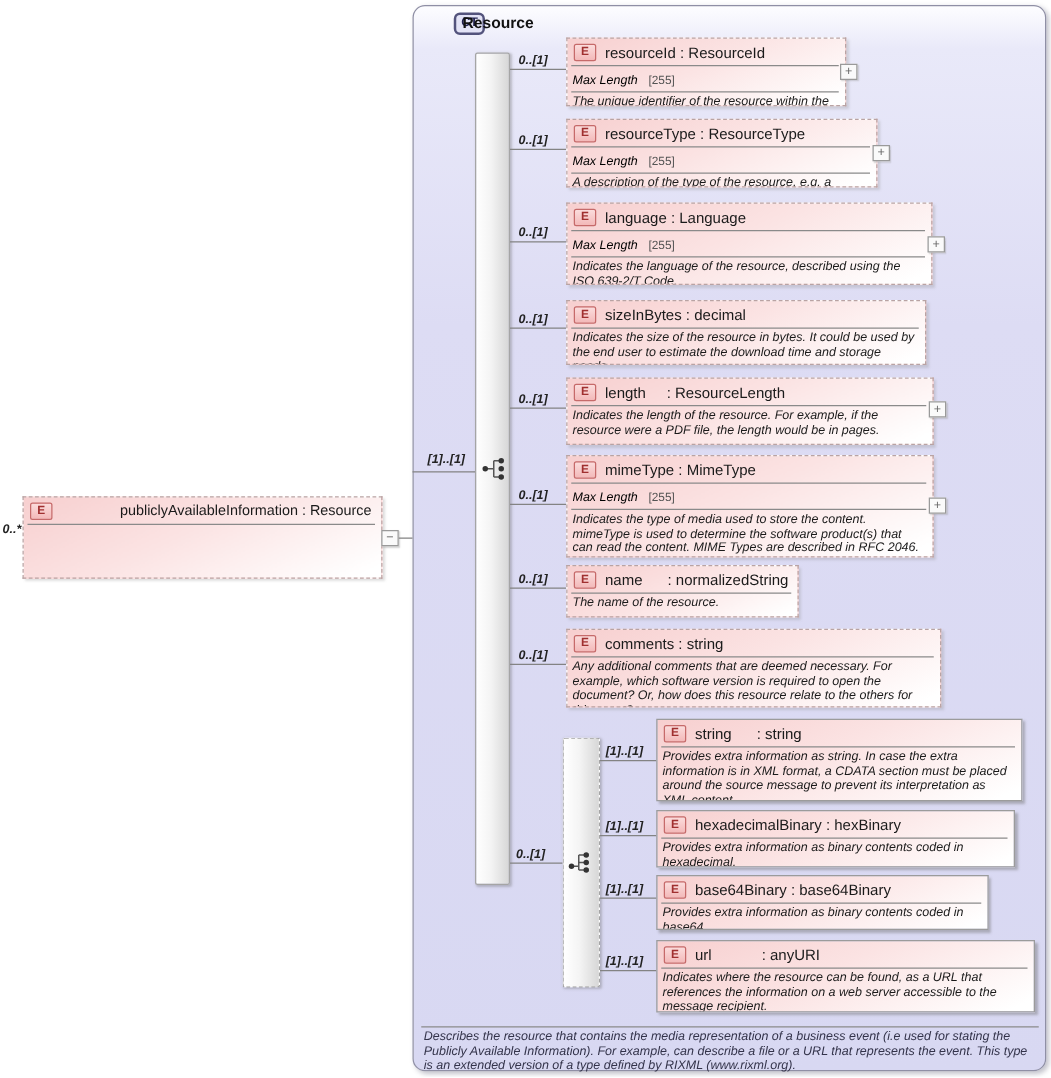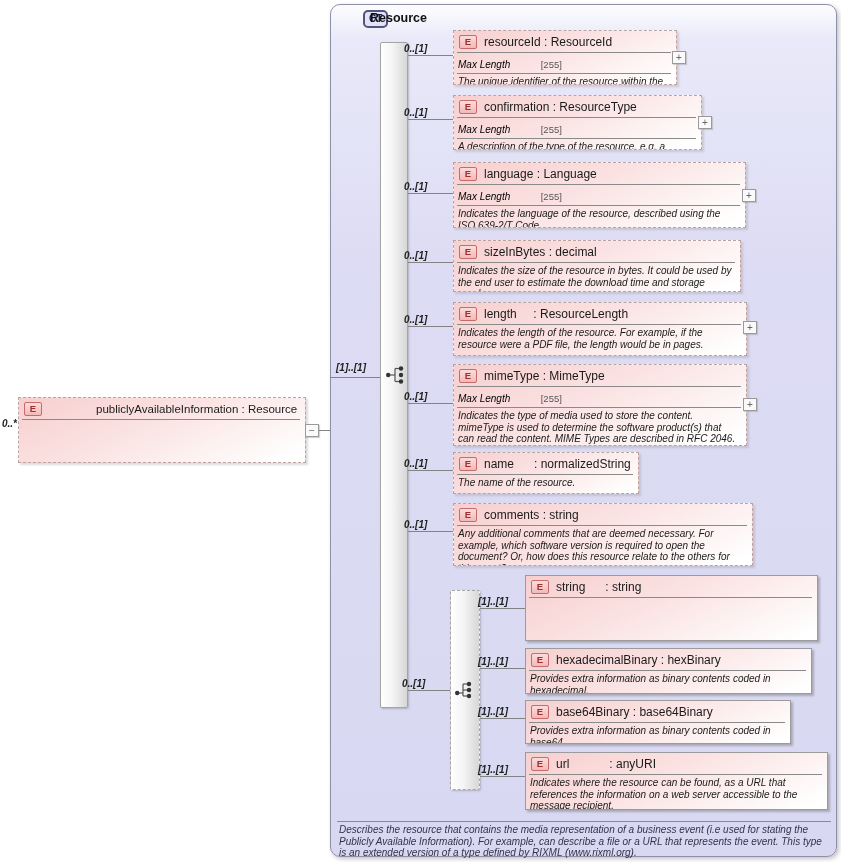--- a/index.html
+++ b/index.html
@@ -29,26 +29,26 @@
       box-shadow:2px 2px 2px rgba(140,140,140,.30);overflow:hidden;}
   .el.solid{border:1px solid #9b9b9b;box-shadow:2px 2px 2px rgba(110,110,110,.45);}
   .el-head{margin:0 5px 0 3px;padding:4px 0 3px 0;border-bottom:1px solid #8a8a8a;
       white-space:nowrap;display:flex;align-items:center;}
   .ebadge{display:inline-block;width:16px;height:12px;line-height:12px;text-align:center;
       margin:0 7px 0 2px;border:1px solid #c66a6a;border-radius:2px;
       background:linear-gradient(#fbdcdc,#f3b9b9);font-size:9.5px;font-weight:bold;color:#a03030;flex:0 0 auto;}
   .etitle{font-size:12px;font-weight:normal;color:#1a1a1a;white-space:pre;}
   .facet{margin:0 5px 0 3px;padding:1px 0 1px 1px;border-bottom:1px solid #8a8a8a;white-space:nowrap;}
   .fname{font-size:10px;font-style:italic;color:#000;}
-  .fval{font-size:9.5px;color:#555;margin-left:26px;}
+  .fval{font-size:9.5px;color:#555;margin-left:4px;}
   .edesc{padding:2px 6px 3px 4px;font-size:10px;font-style:italic;color:#1a1a1a;line-height:11.5px;}
   
   .hl{position:absolute;height:1px;background:#838383;}
   .card{position:absolute;font-size:10px;font-style:italic;font-weight:bold;color:#222;
-      text-align:left;white-space:nowrap;}
+      text-align:center;white-space:nowrap;}
   .pm{position:absolute;box-sizing:border-box;width:14px;height:13px;border:1px solid #9a9a9a;
       background:#fafafa;color:#666;font-size:10px;line-height:10px;text-align:center;
       box-shadow:1px 1px 1px rgba(150,150,150,.4);padding:0;cursor:pointer;}
 </style>
 </head>
 <body>
 
 <div class="stage">
 
   <div class="ct">
@@ -95,21 +95,21 @@
     </div>
     <div class="edesc">The unique identifier of the resource within the event.</div>
   </div>
   <button class="pm" style="left:672px;top:51px;">+</button>
 
   <div class="hl" style="left:408px;top:119px;width:45px;"></div>
   <span class="card" style="left:404px;top:107px;width:45px;">0..[1]</span>
   <div class="el" style="left:453px;top:95px;width:249px;height:55px;">
     <div class="el-head">
       <span class="ebadge">E</span>
-      <span class="etitle">confirmation : ResourceType</span>
+      <span class="etitle">resourceType : ResourceType</span>
     </div>
     <div class="facet">
       <span class="fname">Max Length</span>
       <span class="fval">[255]</span>
     </div>
     <div class="edesc">A description of the type of the resource, e.g. a confirmation.</div>
   </div>
   <button class="pm" style="left:698px;top:116px;">+</button>
 
   <div class="hl" style="left:408px;top:193px;width:45px;"></div>
@@ -198,20 +198,21 @@
     <circle cx="15" cy="17" r="2.2" fill="#333"></circle>
   </svg>
 
   <div class="hl" style="left:480px;top:608px;width:45px;"></div>
   <span class="card" style="left:478px;top:596px;width:43px;">[1]..[1]</span>
   <div class="el solid" style="left:525px;top:575px;width:293px;height:66px;">
     <div class="el-head">
       <span class="ebadge">E</span>
       <span class="etitle">string      : string</span>
     </div>
+    <div class="edesc">Provides extra information as string. In case the extra information is in XML format, a CDATA section must be placed around the source message to prevent its interpretation as XML content.</div>
   </div>
 
   <div class="hl" style="left:480px;top:668px;width:45px;"></div>
   <span class="card" style="left:478px;top:656px;width:43px;">[1]..[1]</span>
   <div class="el solid" style="left:525px;top:648px;width:287px;height:46px;">
     <div class="el-head">
       <span class="ebadge">E</span>
       <span class="etitle">hexadecimalBinary : hexBinary</span>
     </div>
     <div class="edesc">Provides extra information as binary contents coded in hexadecimal.</div>

